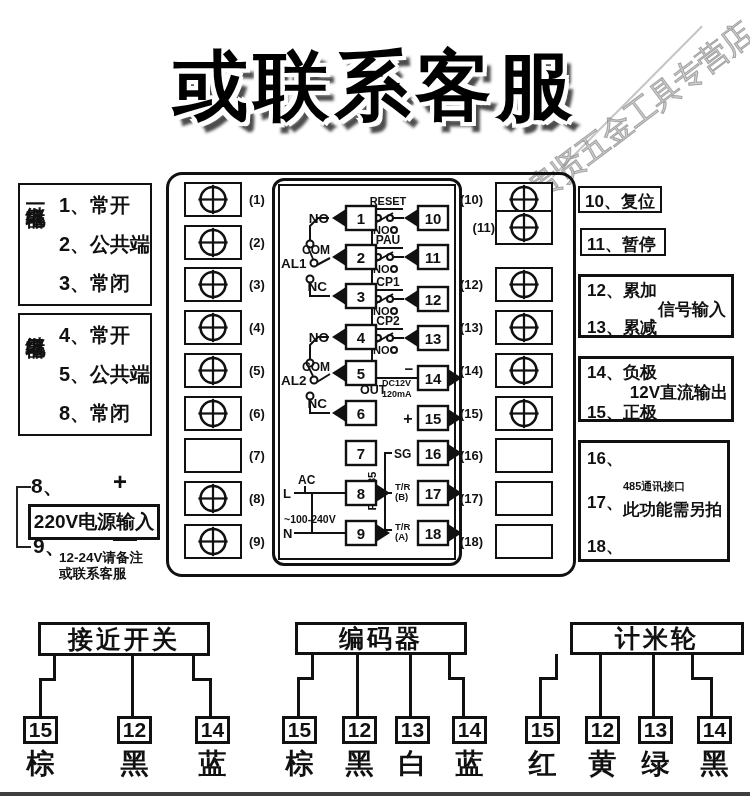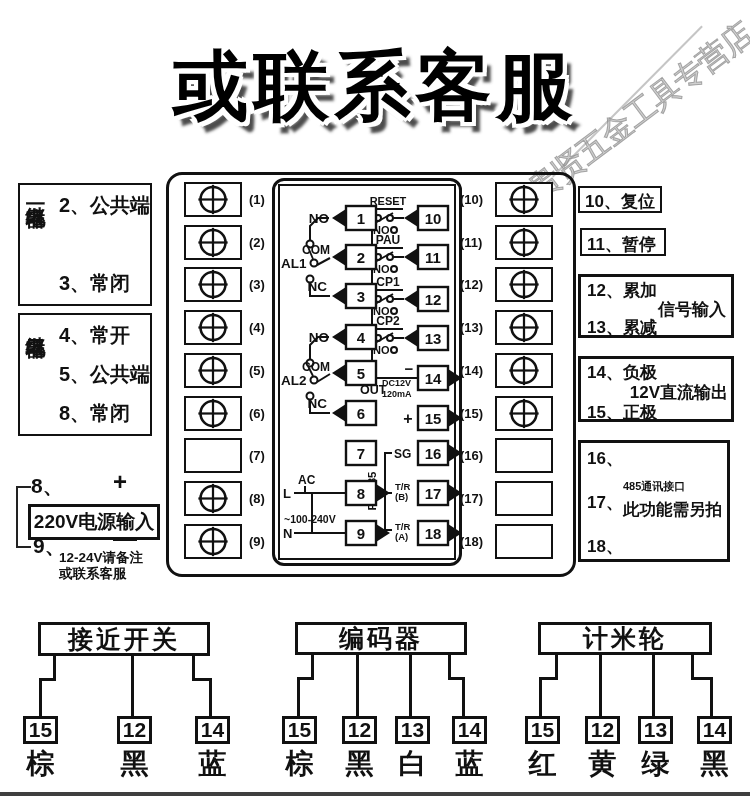--- a/index.html
+++ b/index.html
@@ -69,20 +69,21 @@
 
 <div id="stage">
 
   <div class="abs" id="watermark-line"></div>
   <div class="abs" id="watermark">贵贤五金工具专营店</div>
   <div class="abs" id="title">或联系客服</div>
 
   <div class="abs relay-box" style="left:18px;top:183px;">
     <div class="relay-group-v">继电器一</div>
     <div class="relay-rows">
+      <div class="relay-row">1、常开</div>
       <div class="relay-row">2、公共端</div>
       <div class="relay-row">3、常闭</div>
     </div>
   </div>
   <div class="abs relay-box" style="left:18px;top:313px;">
     <div class="relay-group-v">继电器二</div>
     <div class="relay-rows">
       <div class="relay-row">4、常开</div>
       <div class="relay-row">5、公共端</div>
       <div class="relay-row">8、常闭</div>
@@ -189,21 +190,21 @@
       <div class="term-row" style="top: 0px;">
         <span class="term-label">(10)</span>
         <div class="term-box">
           <svg width="36" height="31" viewBox="0 0 40 36">
             <circle cx="20" cy="18" r="14.5" fill="none" stroke="#111" stroke-width="3"></circle>
             <line x1="3" y1="18" x2="37" y2="18" stroke="#111" stroke-width="2.6"></line>
             <line x1="20" y1="1" x2="20" y2="35" stroke="#111" stroke-width="2.6"></line>
           </svg>
         </div>
       </div>
-      <div class="term-row" style="top: 43px;">
+      <div class="term-row" style="top: 28px; text-align: right;">
         <span class="term-label">(11)</span>
         <div class="term-box">
           <svg width="36" height="31" viewBox="0 0 40 36">
             <circle cx="20" cy="18" r="14.5" fill="none" stroke="#111" stroke-width="3"></circle>
             <line x1="3" y1="18" x2="37" y2="18" stroke="#111" stroke-width="2.6"></line>
             <line x1="20" y1="1" x2="20" y2="35" stroke="#111" stroke-width="2.6"></line>
           </svg>
         </div>
       </div>
       <div class="term-row" style="top: 85px;">
@@ -513,21 +514,21 @@
       <div class="conn-wire" style="left: 448px; top: 677px; width: 17px; height: 3px;"></div>
       <div class="conn-wire" style="left: 462px; top: 677px; width: 3px; height: 41px;"></div>
       <div class="pin-box" style="left: 282px; top: 716px;">15</div>
       <div class="pin-color" style="left: 276px; top: 745px;">棕</div>
       <div class="pin-box" style="left: 342px; top: 716px;">12</div>
       <div class="pin-color" style="left: 336px; top: 745px;">黑</div>
       <div class="pin-box" style="left: 395px; top: 716px;">13</div>
       <div class="pin-color" style="left: 389px; top: 745px;">白</div>
       <div class="pin-box" style="left: 452px; top: 716px;">14</div>
       <div class="pin-color" style="left: 446px; top: 745px;">蓝</div>
-      <div class="conn-header" style="left: 538px; top: 622px; width: 174px; height: 33px;">计米轮</div>
+      <div class="conn-header" style="left: 570px; top: 622px; width: 174px; height: 33px;">计米轮</div>
       <div class="conn-wire" style="left: 555px; top: 654px; width: 3px; height: 25px;"></div>
       <div class="conn-wire" style="left: 539px; top: 677px; width: 19px; height: 3px;"></div>
       <div class="conn-wire" style="left: 539px; top: 677px; width: 3px; height: 41px;"></div>
       <div class="conn-wire" style="left: 599px; top: 654px; width: 3px; height: 64px;"></div>
       <div class="conn-wire" style="left: 652px; top: 654px; width: 3px; height: 64px;"></div>
       <div class="conn-wire" style="left: 691px; top: 654px; width: 3px; height: 25px;"></div>
       <div class="conn-wire" style="left: 691px; top: 677px; width: 22px; height: 3px;"></div>
       <div class="conn-wire" style="left: 710px; top: 677px; width: 3px; height: 41px;"></div>
       <div class="pin-box" style="left: 525px; top: 716px;">15</div>
       <div class="pin-color" style="left: 519px; top: 745px;">红</div>

